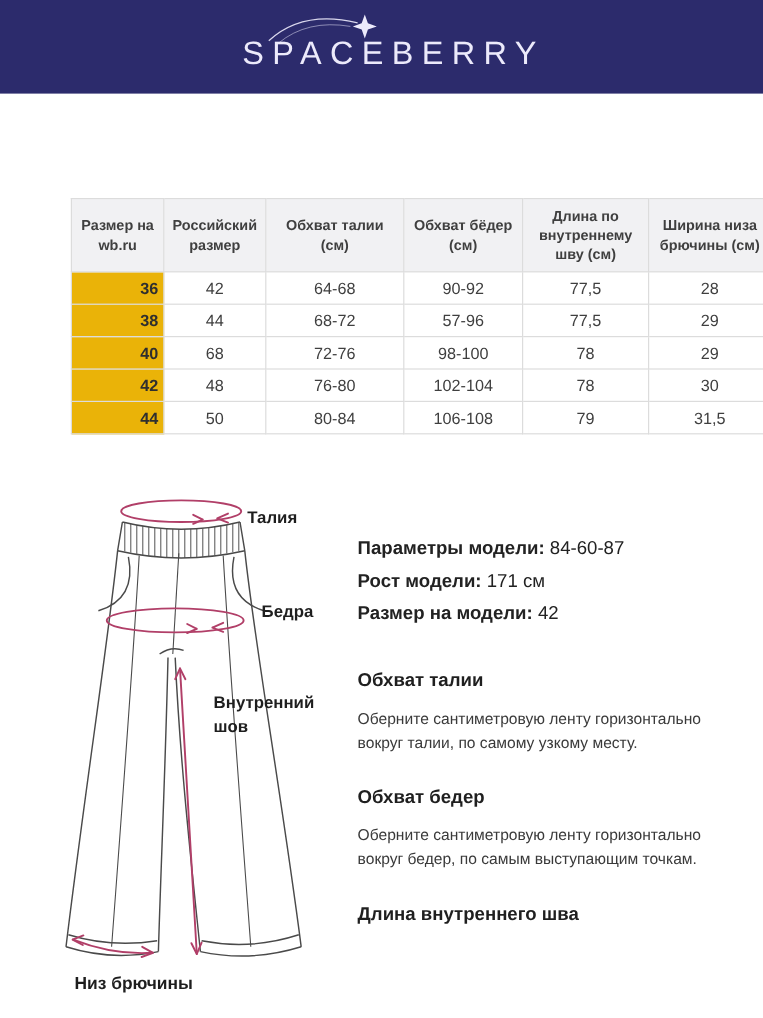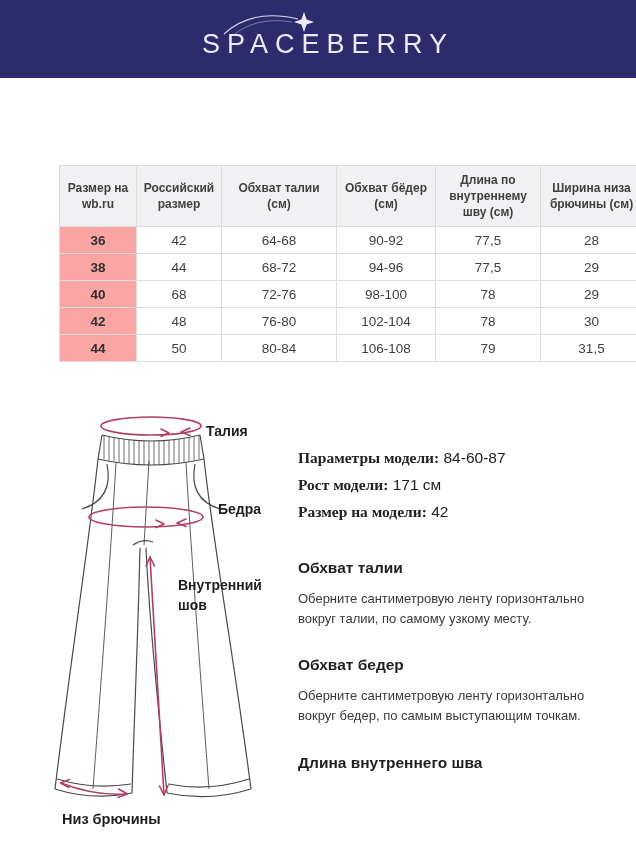--- a/index.html
+++ b/index.html
@@ -24,29 +24,29 @@
   table.size-table{border-collapse:collapse;width:583px;table-layout:fixed;}
   .size-table th,.size-table td{
     border:1px solid #dcdcdc;text-align:center;vertical-align:middle;
     color:#3f3f3f;
   }
   .size-table thead th{
     background:#f1f1f3;font-size:12px;font-weight:700;height:56px;
     line-height:1.35;padding:2px 6px;
   }
   .size-table tbody td{background:#ffffff;font-size:13.5px;height:26px;padding:0 4px;font-weight:400;}
-  .size-table tbody td:first-child{background:#fca5a5;font-weight:700;color:#2f2f2f;}
+  .size-table tbody td:first-child{background:#eab308;font-weight:700;color:#2f2f2f;text-align:right;}
   
   .diagram{position:absolute;left:30px;top:405px;width:250px;height:432px;}
   .diagram text{font-family:"Liberation Sans",sans-serif;font-weight:700;fill:#1e1e1e;}
   
   .info-col{position:absolute;left:298px;top:444px;width:312px;}
   .model-info{margin:0 0 34px 0;}
   .model-info .line{font-size:15.5px;line-height:27px;color:#222;}
-  .model-info .lbl{font-weight:700;font-family:Liberation Serif, serif;}
+  .model-info .lbl{font-weight:700;}
   .model-info .val{font-weight:400;}
   .guide-section h3{
     margin:0 0 9px 0;font-size:15.5px;font-weight:700;color:#1f1f1f;
   }
   .guide-section p{
     margin:12px 0 27px 0;font-size:13px;line-height:1.55;color:#3a3a3a;max-width:305px;
   }
 </style>
 </head>
 <body>
@@ -88,21 +88,21 @@
           <td>42</td>
           <td>64-68</td>
           <td>90-92</td>
           <td>77,5</td>
           <td>28</td>
         </tr>
         <tr>
           <td>38</td>
           <td>44</td>
           <td>68-72</td>
-          <td>94-96</td>
+          <td>57-96</td>
           <td>77,5</td>
           <td>29</td>
         </tr>
         <tr>
           <td>40</td>
           <td>68</td>
           <td>72-76</td>
           <td>98-100</td>
           <td>78</td>
           <td>29</td>

